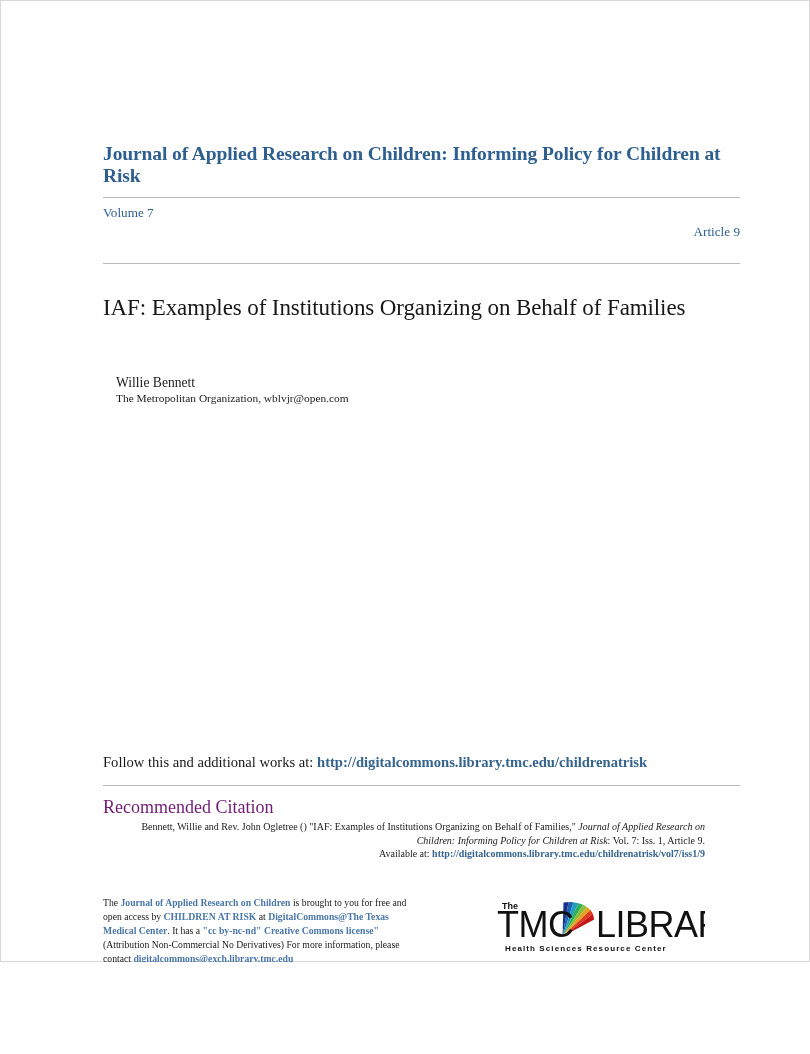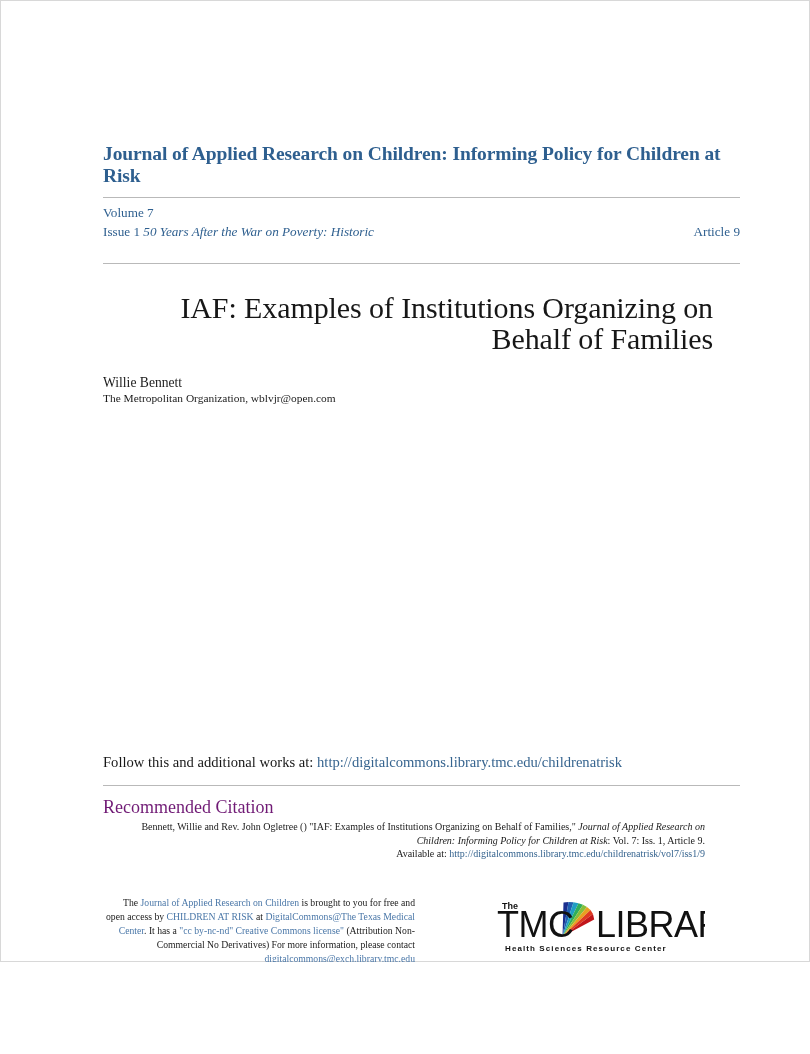--- a/index.html
+++ b/index.html
@@ -81,31 +81,30 @@
     color: #2e5f8f;
     white-space: nowrap;
   }
 
   
   .doc-title {
     position: absolute;
     left: 0;
     top: 292px;
     width: 610px;
-    font-size: 30px;
+    font-size: 23px;
     line-height: 31px;
     color: #171717;
     letter-spacing: -0.1px;
-    text-align: right;
   }
 
   
   .authors {
     position: absolute;
-    left: 0;
+    left: 13px;
     top: 374px;
     width: 600px;
   }
   .author-name {
     font-size: 13.6px;
     line-height: 17px;
     color: #1a1a1a;
   }
   .author-affil {
     font-size: 11.4px;
@@ -121,20 +120,21 @@
     left: 0;
     top: 753px;
     width: 637px;
     font-size: 14.6px;
     line-height: 19px;
     color: #171717;
   }
   .follow a, .lnk {
     color: #36648f;
     text-decoration: none;
+    font-weight: bold;
   }
 
   
   .rec-head {
     position: absolute;
     left: 0;
     top: 798px;
     font-size: 18px;
     line-height: 18px;
     color: #701a75;
@@ -154,21 +154,20 @@
 
   
   .footer-note {
     position: absolute;
     left: 0;
     top: 896px;
     width: 312px;
     font-size: 9.7px;
     line-height: 14px;
     color: #1a1a1a;
-    text-align: right;
   }
   .footer-note .lnk { color: #4a77a8; }
 
   
   .logo {
     position: absolute;
     left: 392px;
     top: 896px;
     width: 210px;
     height: 62px;
@@ -182,21 +181,20 @@
   <div class="page-edge"></div>
 
   <div class="content">
 
     <div class="masthead">Journal of Applied Research on Children: Informing Policy for Children at Risk</div>
 
     <div class="rule rule-1"></div>
 
     <div class="issue-block">
       <div class="issue-line">Volume 7</div>
-      <div class="issue-line"><span>Issue 1 </span><span class="it">50 Years After the War on Poverty: Historic</span></div>
       <div class="article-no">Article 9</div>
     </div>
 
     <div class="rule rule-2"></div>
 
     <div class="doc-title">IAF: Examples of Institutions Organizing on Behalf of Families</div>
 
     <div class="authors">
       <div>
         <div class="author-name">Willie Bennett</div>

